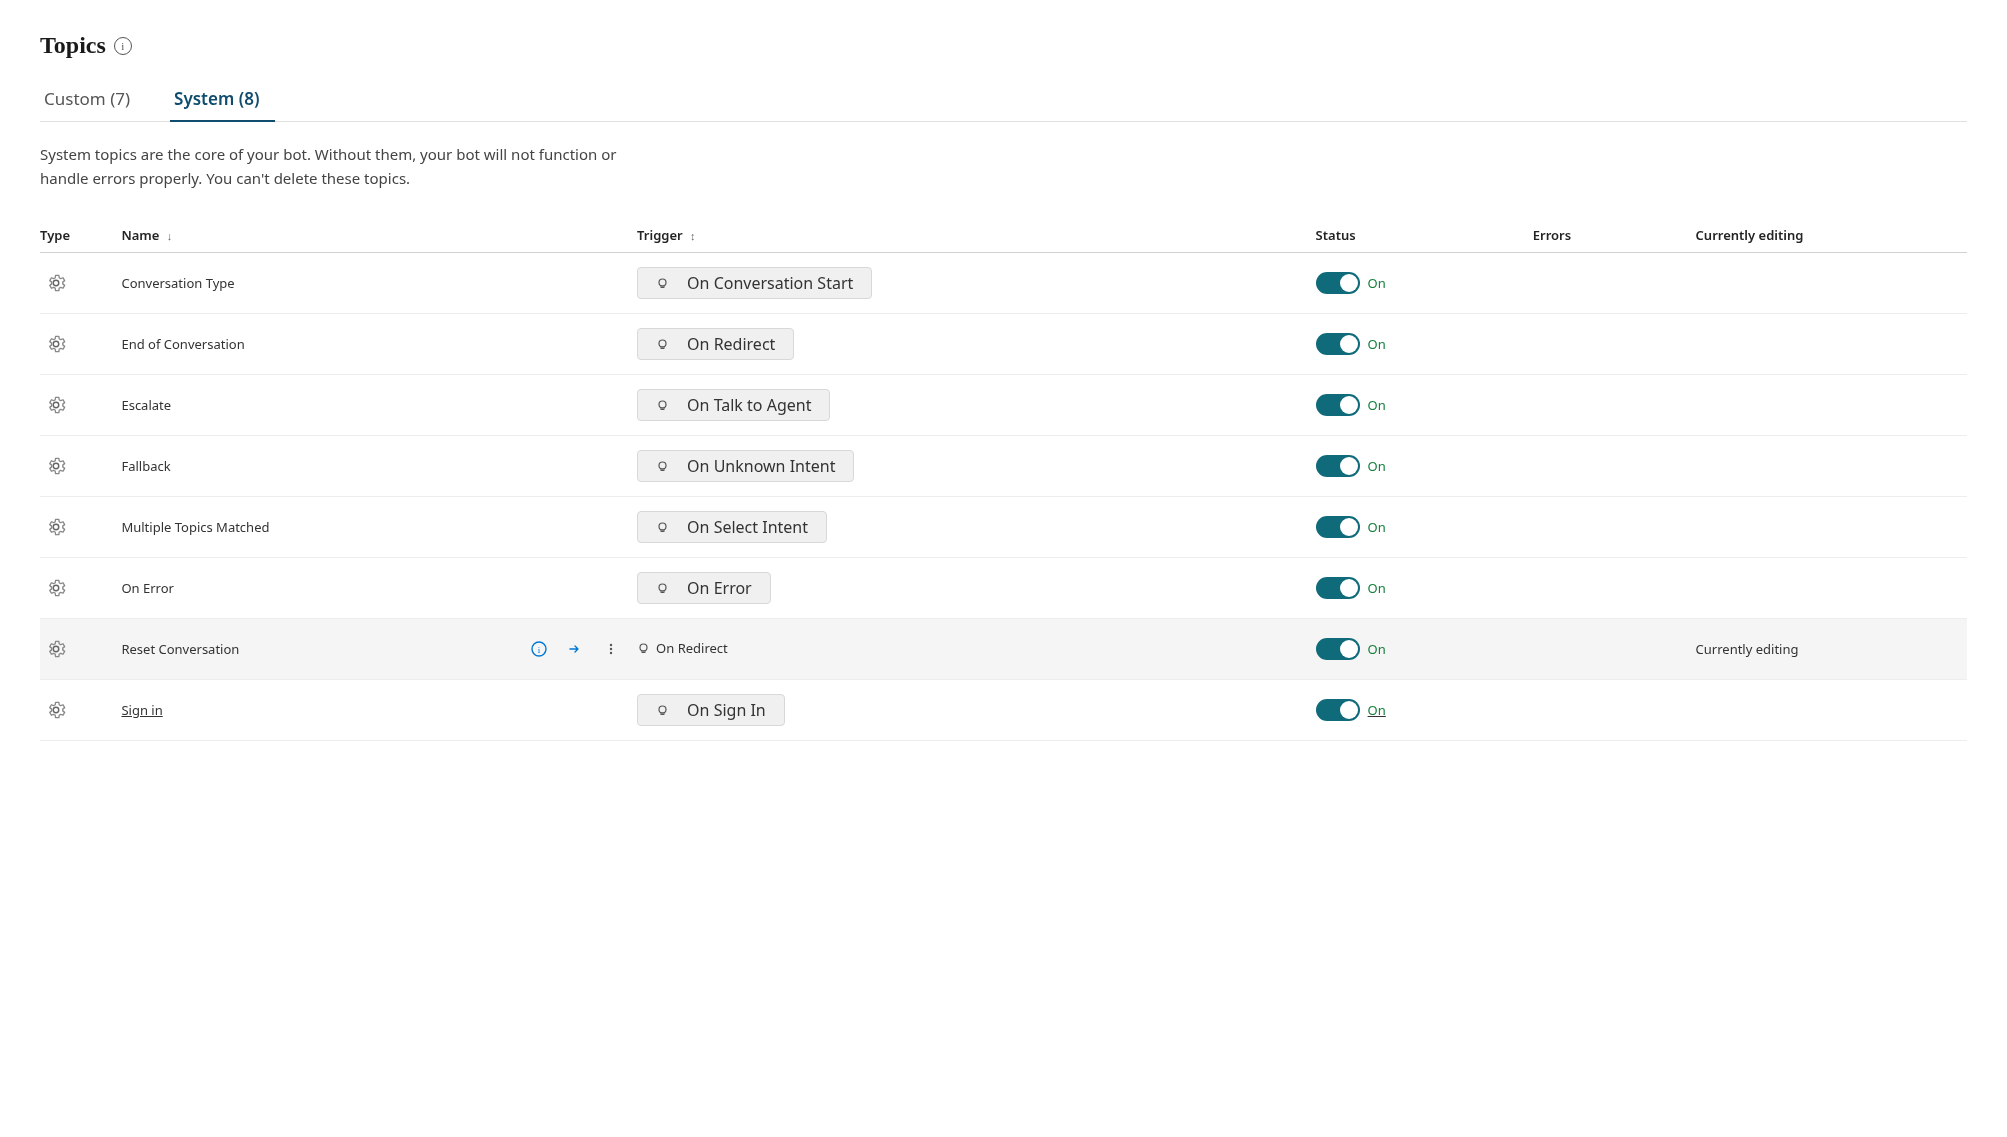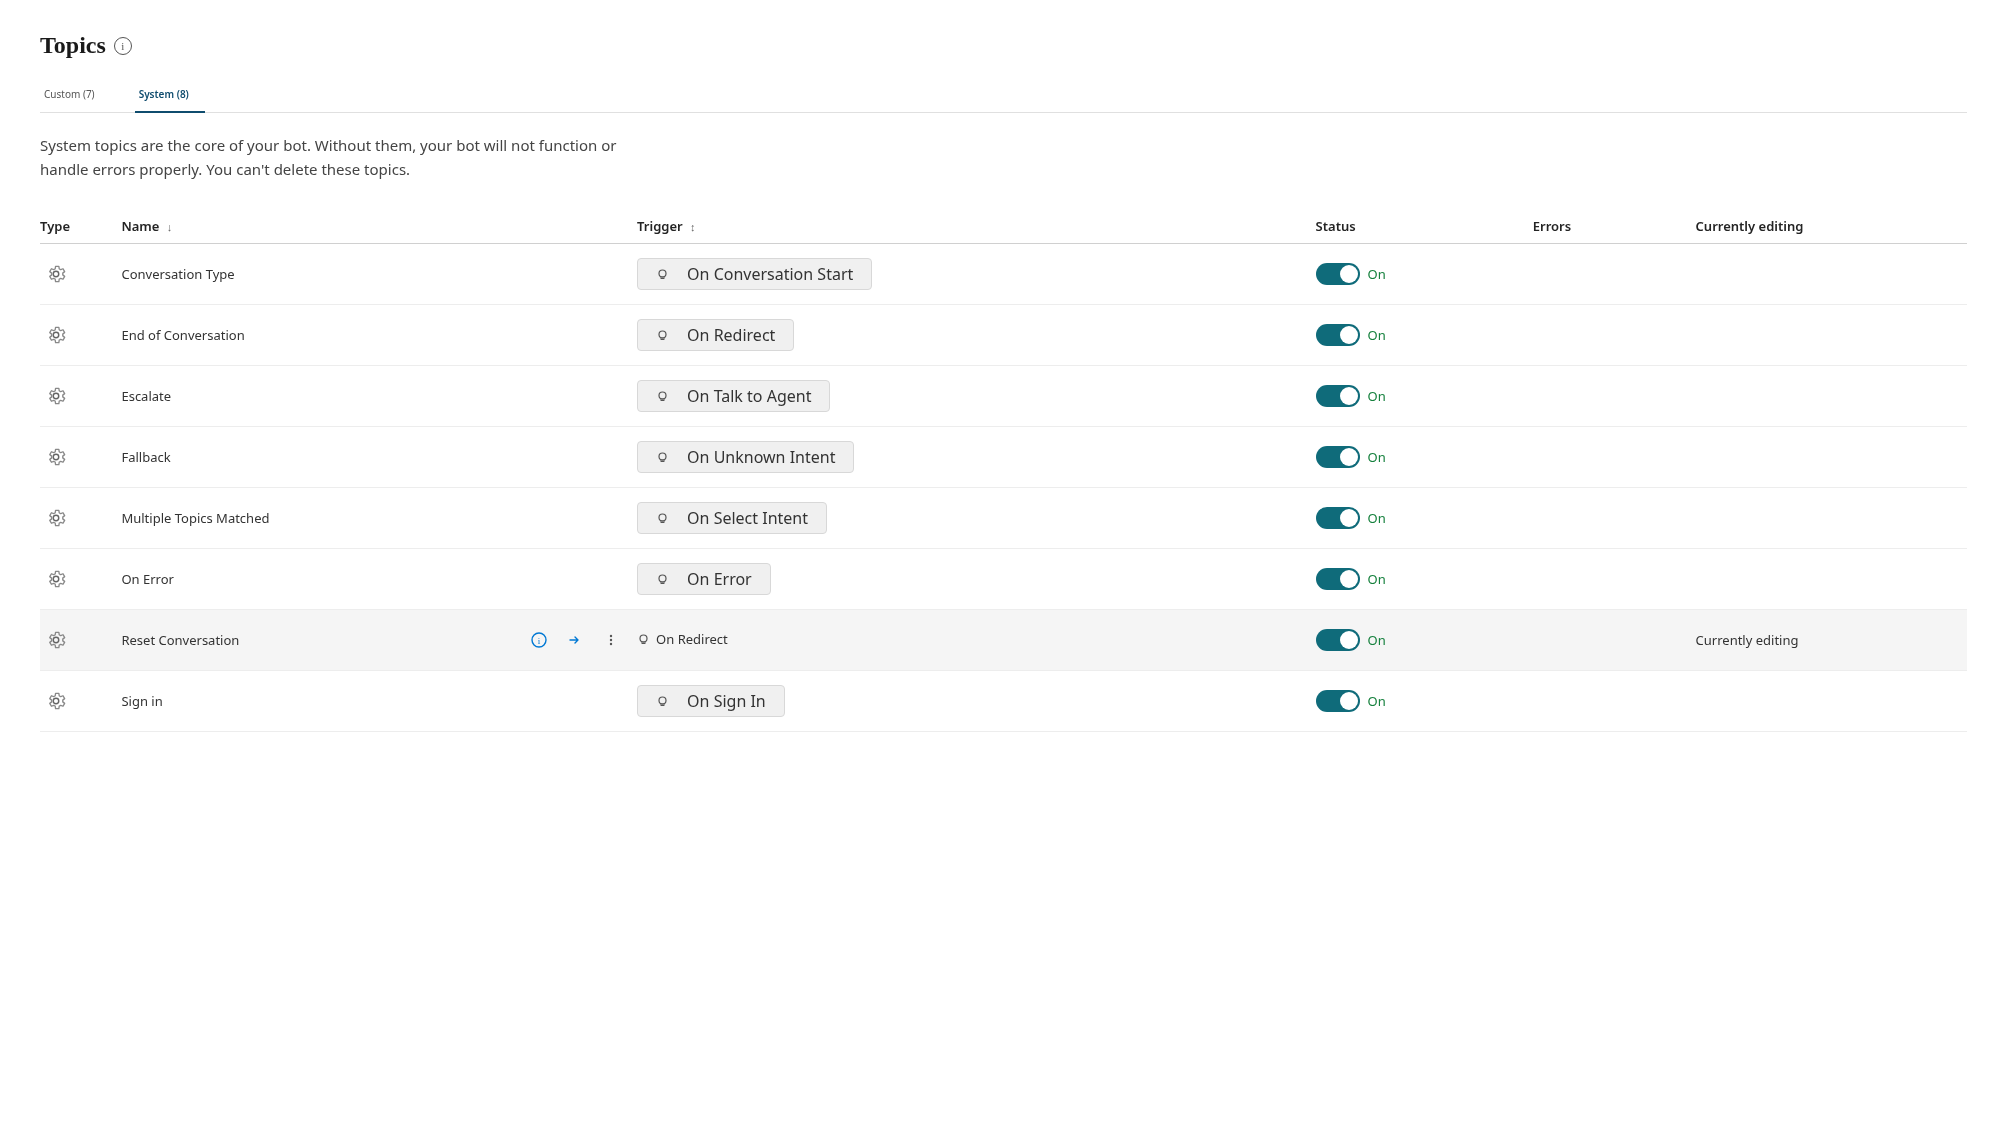--- a/index.html
+++ b/index.html
@@ -39,21 +39,21 @@
     }
     .tabs {
       display: flex;
       gap: 0;
       border-bottom: 1px solid #e0e0e0;
       margin-bottom: 20px;
     }
     .tab {
       padding: 8px 16px 10px 4px;
       cursor: pointer;
-      font-size: 10px;
+      font-size: 17px;
       color: #555;
       border-bottom: 2px solid transparent;
       margin-bottom: -1px;
       margin-right: 24px;
     }
     .tab.active {
       color: #0f4c6e;
       border-bottom: 2px solid #0f4c6e;
       font-weight: 600;
     }
@@ -88,20 +88,21 @@
     }
     .table td {
       padding: 14px 12px 14px 0;
       border-bottom: 1px solid #ededed;
       vertical-align: middle;
       font-size: 13px;
       color: #333;
     }
     .table tr:last-child td {
       border-bottom: 1px solid #ededed;
+      text-decoration: underline;
     }
     .table tr.highlighted {
       background: #f5f5f5;
     }
     .table tr.highlighted td {
       background: #f5f5f5;
     }
     .col-type { width: 60px; }
     .col-name { width: 380px; }
     .col-trigger { width: 500px; }

